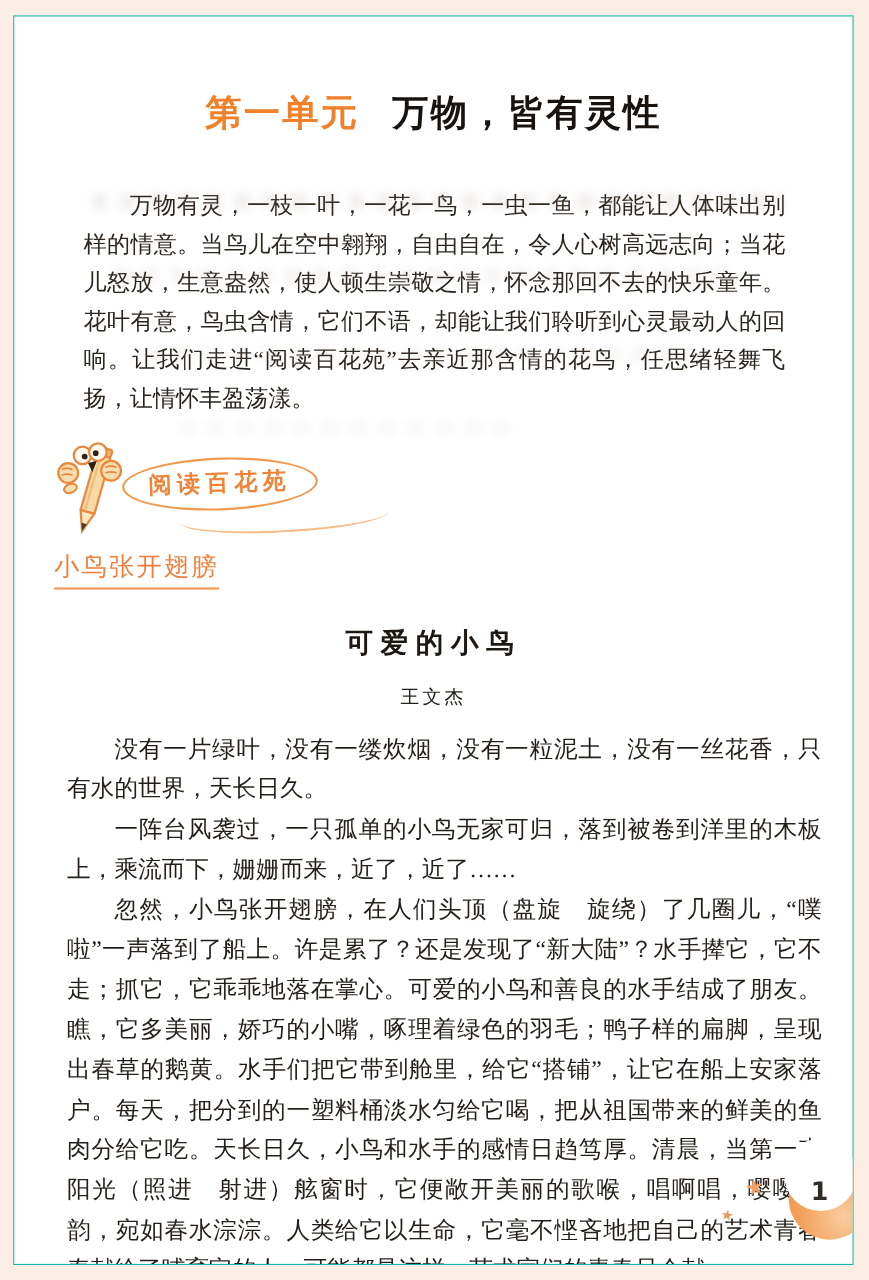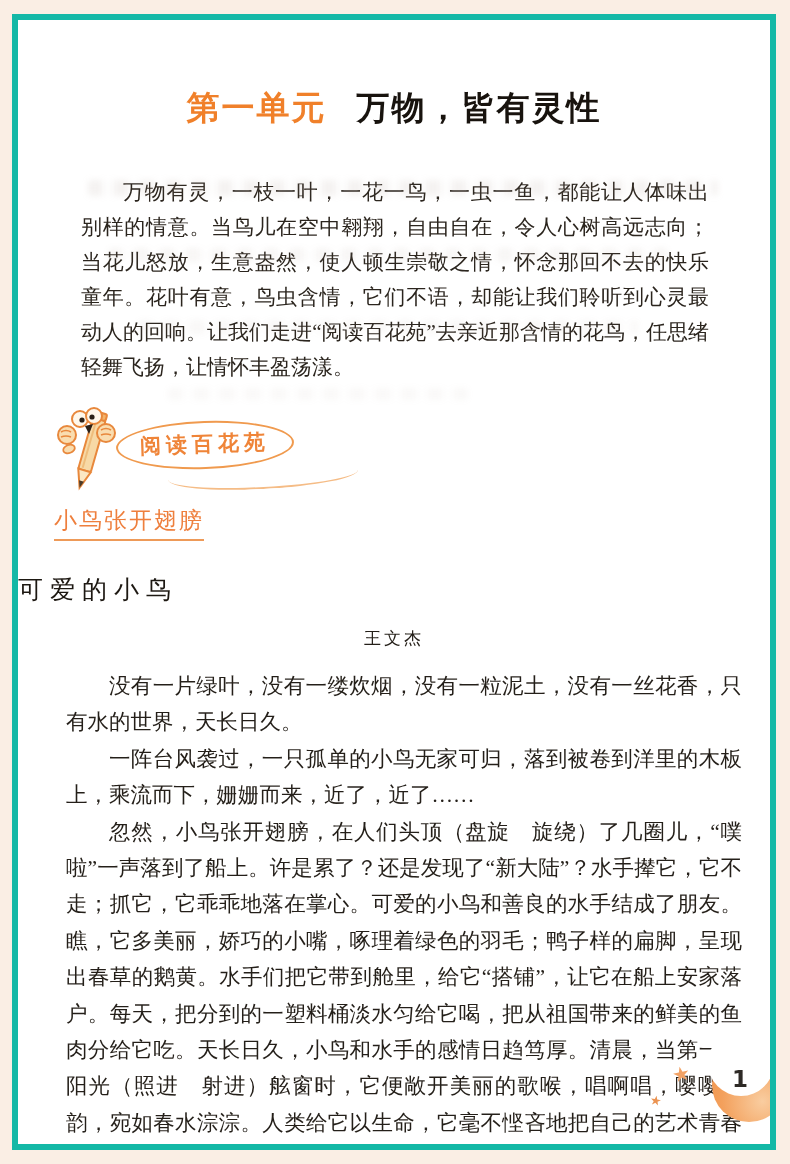--- a/index.html
+++ b/index.html
@@ -7,21 +7,21 @@
     width:790px;height:1164px;
     background:#faeee4;
     position:relative;
     font-family:"Liberation Serif","DejaVu Serif",serif;
     overflow:hidden;
   }
   .page{
     position:absolute;left:12px;top:14px;
     width:764px;height:1136px;
     background:#ffffff;
-    border:6px solid #14b8a6;
+    border:1px solid #14b8a6;
     box-sizing:border-box;
     overflow:hidden;
   }
   
   .smudge{
     position:absolute;pointer-events:none;
     background:repeating-linear-gradient(90deg,
       rgba(170,150,140,0.12) 0 14px, rgba(170,150,140,0.02) 14px 26px);
     filter:blur(3px);
     border-radius:4px;
@@ -88,22 +88,23 @@
     font-family:"DejaVu Sans","Liberation Sans",sans-serif;
     font-size:23px;
     color:#ee7f3d;
     letter-spacing:2px;
     border-bottom:2px solid #ee9a58;
     padding-bottom:3px;
   }
 
   .article-title{
     margin-top:32px;
+    text-align:center;
     font-size:25px;
-    font-weight:normal;
+    font-weight:bold;
     color:#1d1812;
     letter-spacing:7px;
   }
   .author{
     margin-top:21px;
     text-align:center;
     font-size:17px;
     color:#241f18;
     letter-spacing:3px;
   }

